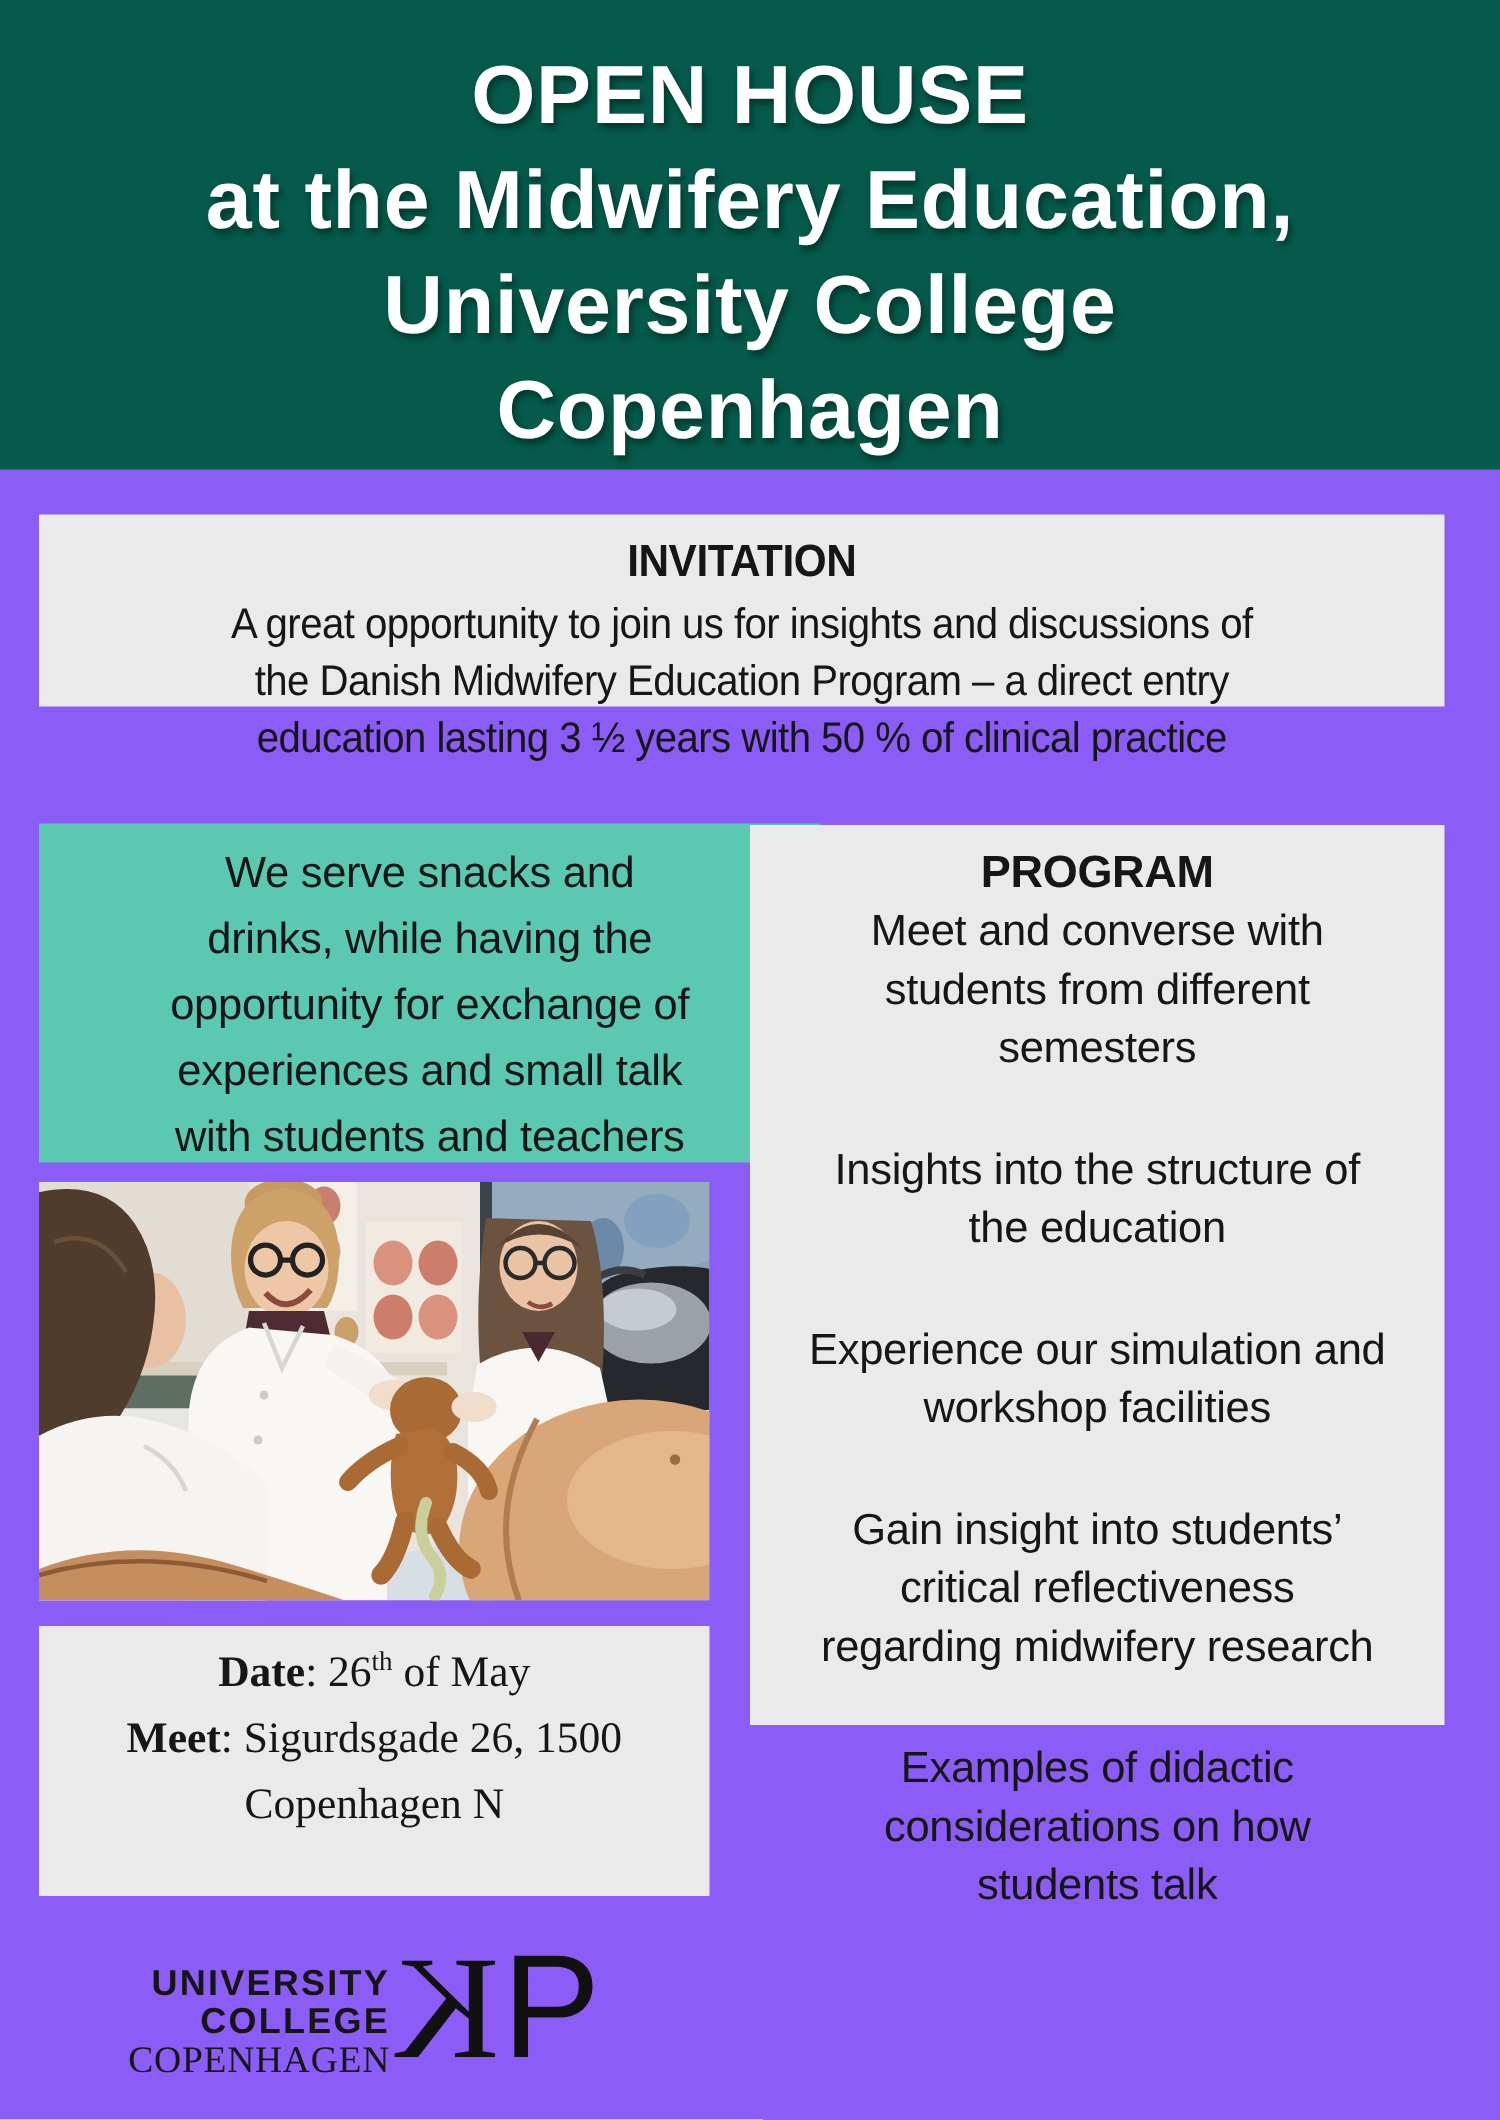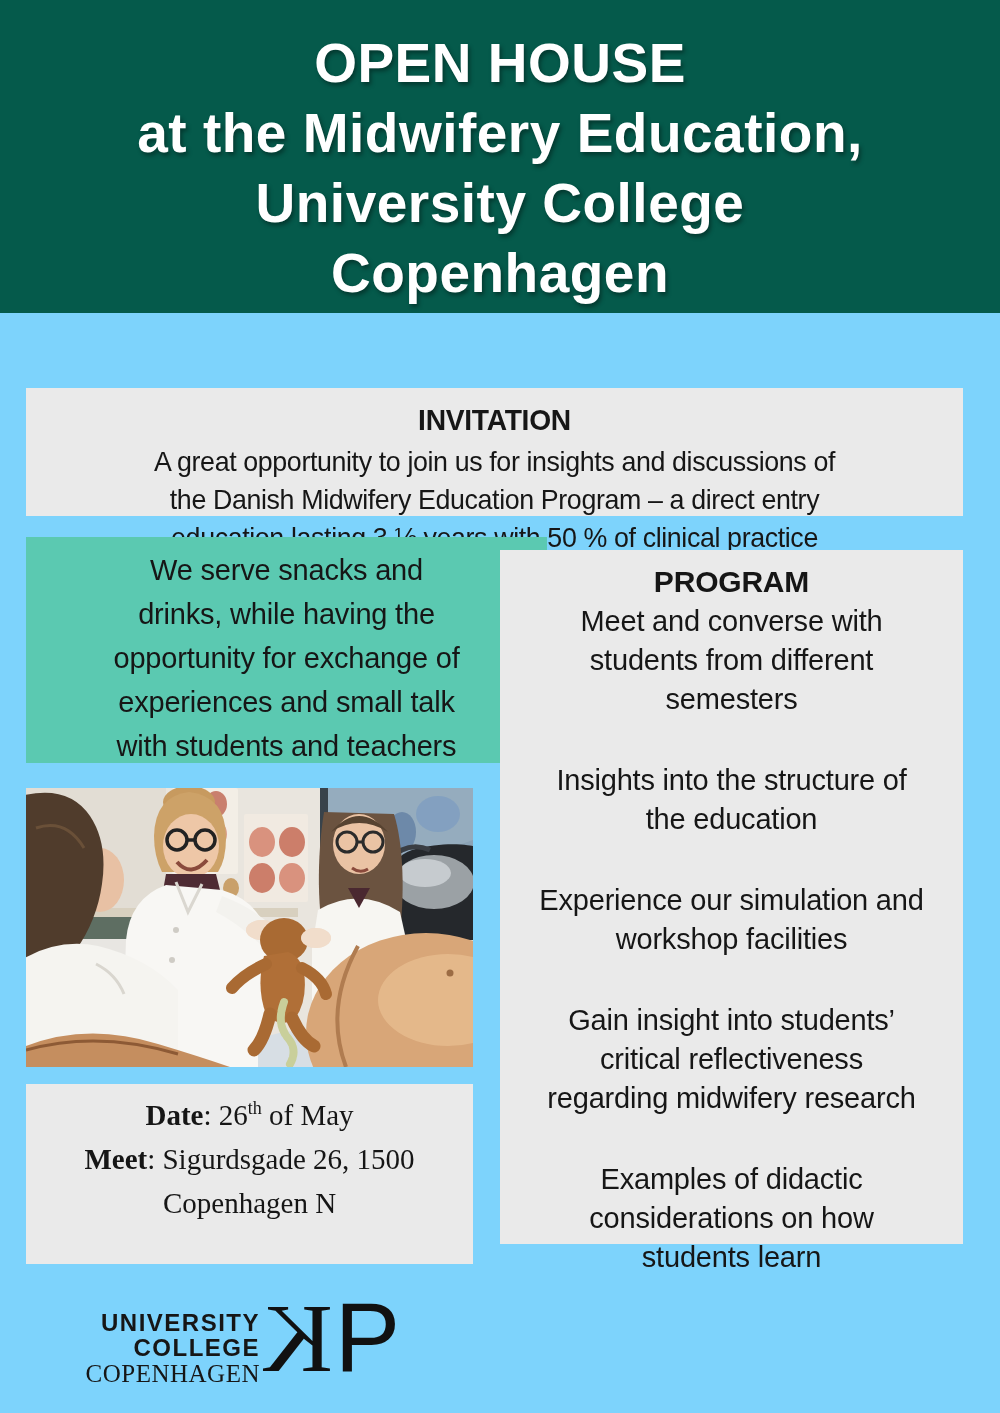--- a/index.html
+++ b/index.html
@@ -5,52 +5,52 @@
   :root{
     --c-header_bg:#055a4b;
     --c-teal_bg:#5bc9b1;
     --c-box_bg:#eaeaea;
     --c-text:#161616;
     --c-title:#ffffff;
   }
   html,body{margin:0;padding:0;background:#ffffff;}
   .page{
     position:relative;width:1000px;height:1413px;margin:0 auto;
-    background:#7dd3fc;overflow:hidden;
+    background:#8b5cf6;overflow:hidden;
     font-family:"Liberation Sans",sans-serif;color:var(--c-text,#161616);
   }
   
   .banner{position:absolute;left:0;top:0;width:1000px;height:313px;background:var(--c-header_bg,#055a4b);}
   .banner-title{
     position:absolute;left:0;top:28px;width:100%;
     text-align:center;font-weight:bold;font-size:55px;line-height:70px;
     color:var(--c-title,#fff);white-space:pre-line;letter-spacing:.5px;
     text-shadow:2px 3px 4px rgba(0,0,0,.38);
   }
   
   .gbox{position:absolute;background:var(--c-box_bg,#eaeaea);}
   
-  .invitation{left:26px;top:343px;width:937px;height:128px;margin-top:45px;}
+  .invitation{left:26px;top:343px;width:937px;height:128px;}
   .inv-inner{transform:scaleX(.94);transform-origin:50% 50%;}
   .inv-heading{margin:0;padding-top:15px;text-align:center;font-size:30px;font-weight:bold;letter-spacing:-.3px;}
   .inv-body{margin-top:5px;text-align:center;font-size:28.5px;line-height:38px;white-space:pre-line;letter-spacing:-.4px;}
   
-  .snacks{position:absolute;left:26px;top:537px;width:521px;height:226px;background:var(--c-teal_bg,#5bc9b1);}
+  .snacks{position:absolute;left:26px;top:549px;width:521px;height:226px;background:var(--c-teal_bg,#5bc9b1);}
   .snacks-text{padding-top:11px;text-align:center;font-size:29px;line-height:44px;white-space:pre-line;letter-spacing:-.2px;}
   
   .photo{position:absolute;left:26px;top:788px;width:447px;height:279px;margin:0;overflow:hidden;}
   .photo svg{display:block;width:447px;height:279px;}
   
   .info{left:26px;top:1084px;width:447px;height:180px;text-align:center;font-size:29px;line-height:44px;font-family:Liberation Serif, serif;}
   .info-rows{padding-top:9px;}
   .info b{font-weight:bold;}
   .info .row{white-space:pre-line;}
   .sup{font-size:.62em;vertical-align:super;line-height:0;}
   
-  .program{left:500px;top:550px;width:463px;height:694px;text-align:center;}
+  .program{left:500px;top:550px;width:463px;height:600px;text-align:center;}
   .prog-heading{margin:0;padding-top:15px;font-size:30px;font-weight:bold;letter-spacing:-.2px;}
   .prog-item{font-size:29px;line-height:39px;white-space:pre-line;margin:3px 0 42px;letter-spacing:-.2px;}
   
   .logo-text{position:absolute;left:55px;top:1310px;width:205px;text-align:right;line-height:25px;}
   .logo-l1,.logo-l2{font-size:24px;font-weight:bold;letter-spacing:1.5px;}
   .logo-l3{font-family:"Liberation Serif",serif;font-size:25px;letter-spacing:.5px;margin-top:1px;}
   .kp-mark{position:absolute;left:262px;top:1288px;font-size:98px;line-height:1;color:#111;}
   .kp-k{display:inline-block;transform:scaleX(-1);font-family:"Liberation Serif",serif;}
   .kp-p{display:inline-block;margin-left:2px;font-family:"Liberation Sans",sans-serif;font-weight:normal;}
 </style>
@@ -211,21 +211,21 @@
 semesters</div>
     <div class="prog-item">Insights into the structure of
 the education</div>
     <div class="prog-item">Experience our simulation and
 workshop facilities</div>
     <div class="prog-item">Gain insight into students’
 critical reflectiveness
 regarding midwifery research</div>
     <div class="prog-item">Examples of didactic
 considerations on how
-students learn</div>
+students talk</div>
   </section>
 
   <footer>
     <div class="logo-text">
       <div class="logo-l1">UNIVERSITY</div>
       <div class="logo-l2">COLLEGE</div>
       <div class="logo-l3">COPENHAGEN</div>
     </div>
     <div class="kp-mark">
       <span class="kp-k">K</span><span class="kp-p">P</span>

